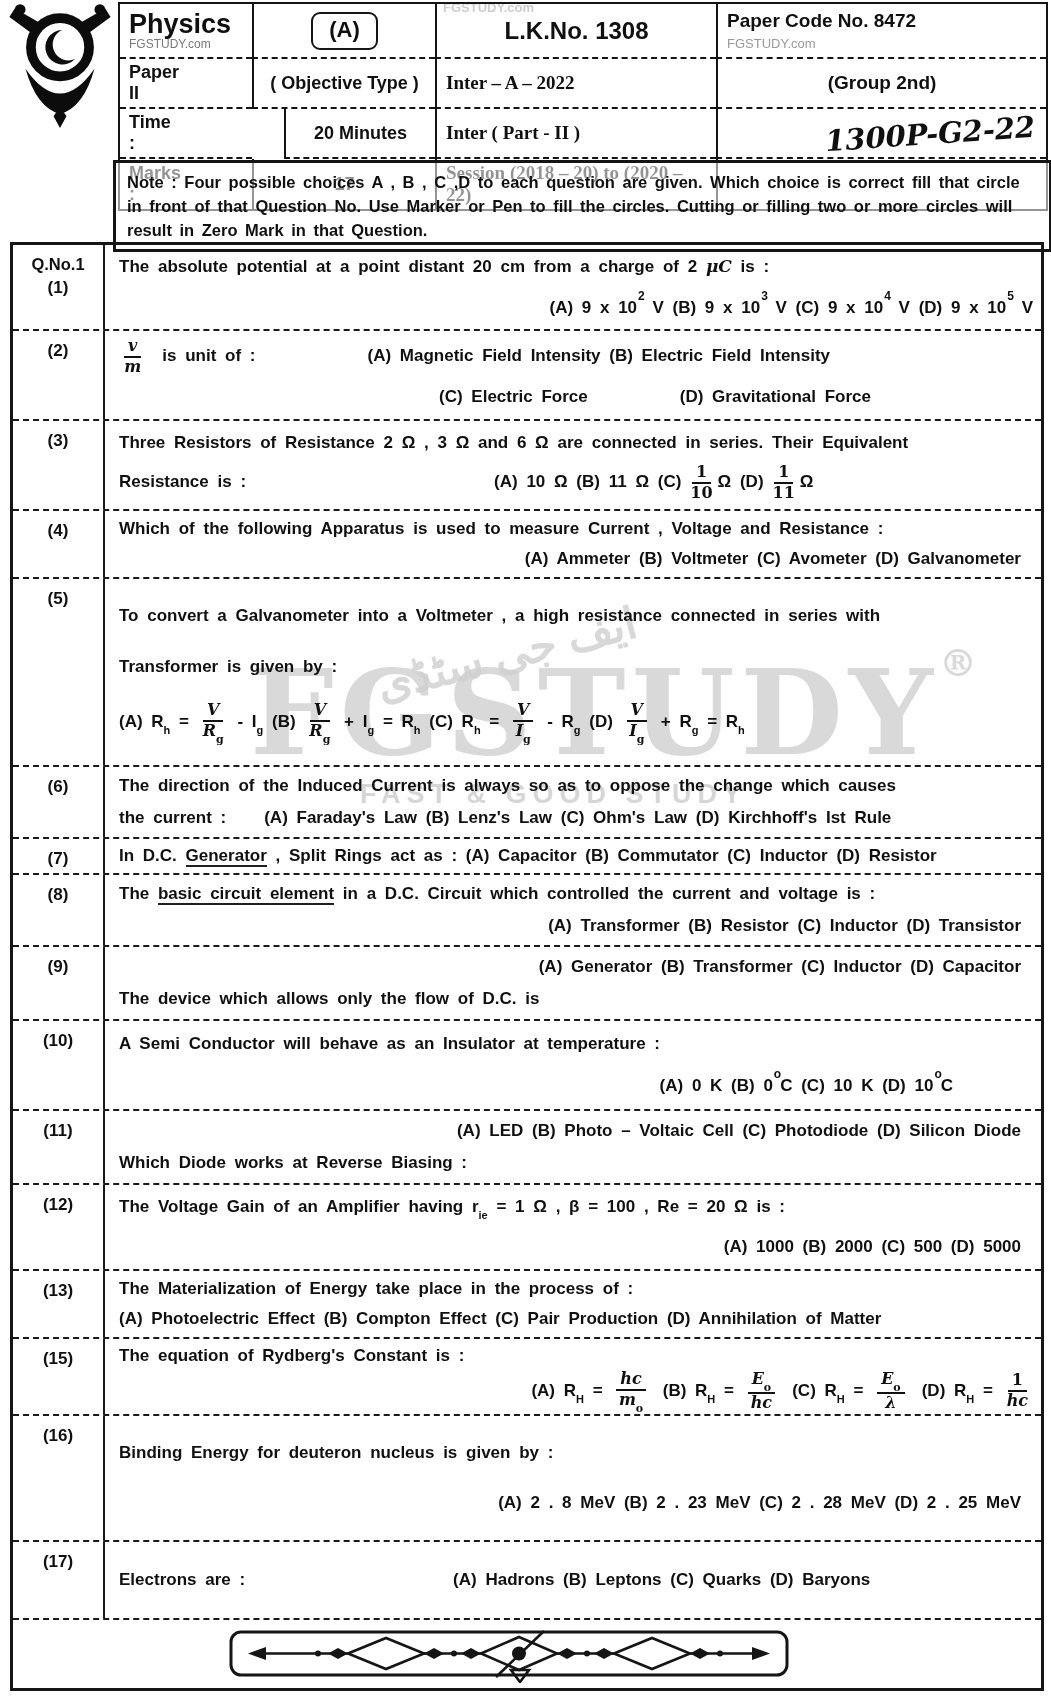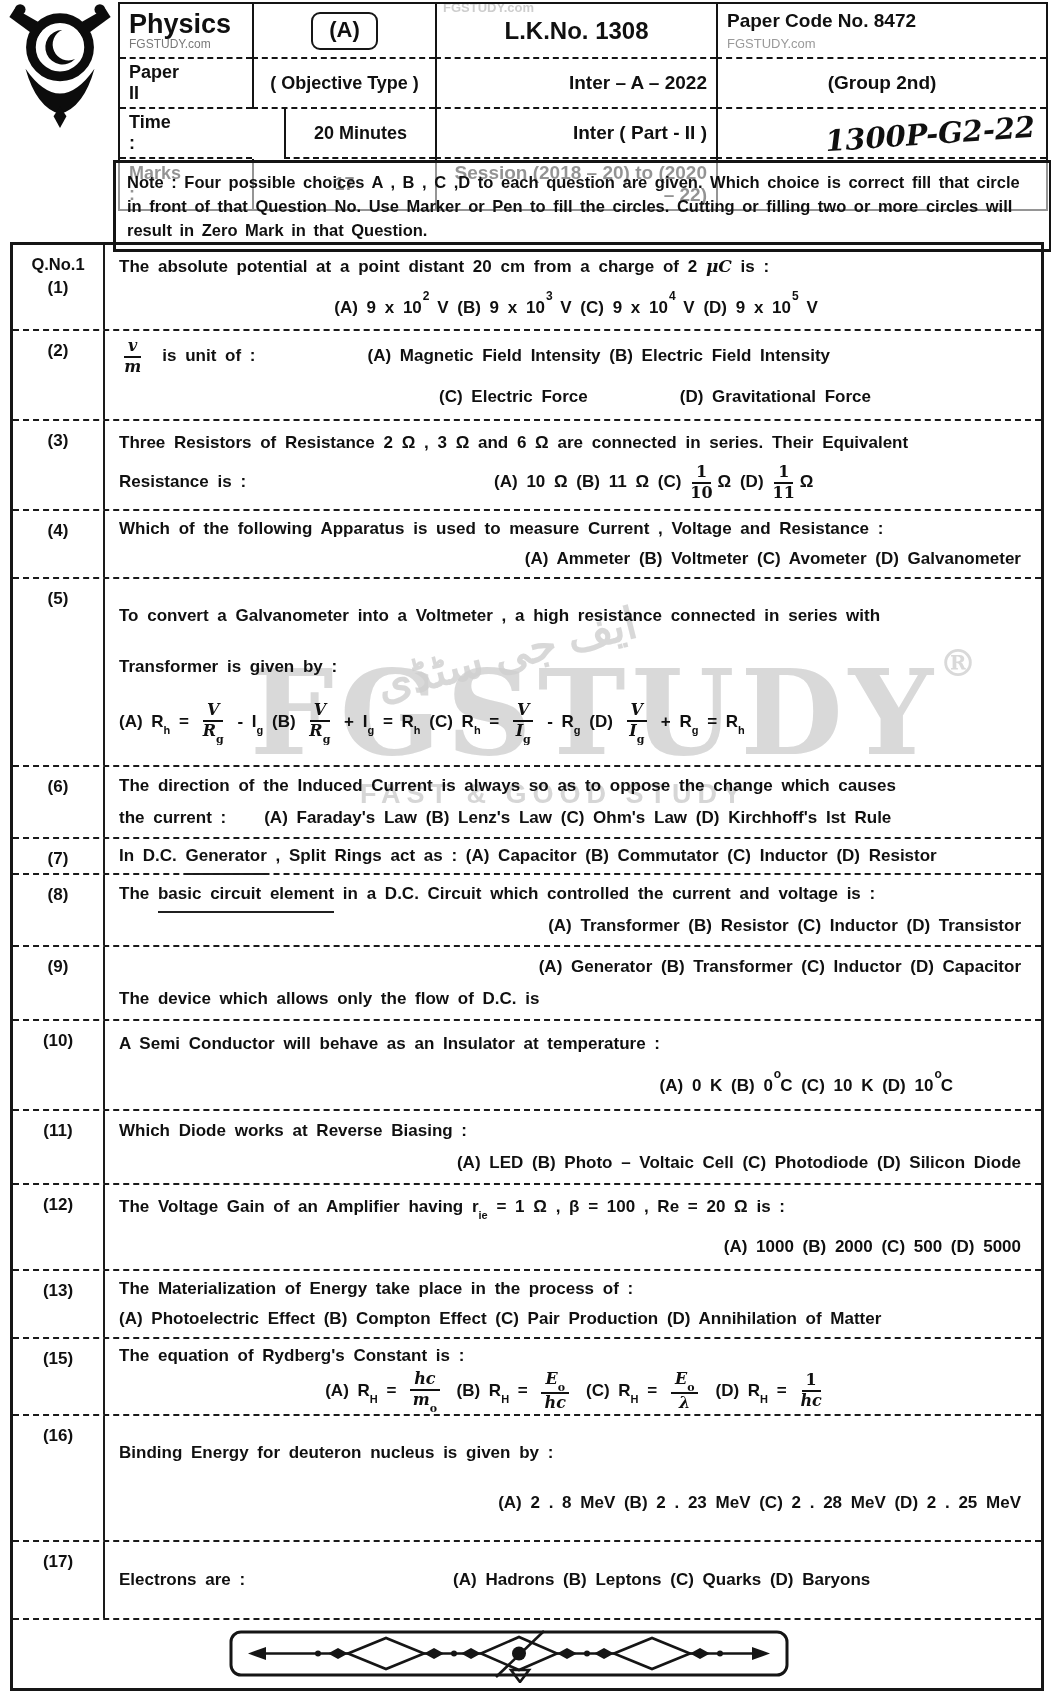--- a/index.html
+++ b/index.html
@@ -20,59 +20,59 @@
          display:flex;flex-direction:column;justify-content:center;min-height:31px;font-size:18px;}
   .hcell.c1{border-left:none;}
   .hcell.r1{min-height:47px;}
   .hcell.last{border-bottom:none;}
   .subject{font-size:27px;line-height:26px;}
   .site{font-size:12px;color:#787878;font-weight:400;}
   .version-box{align-self:center;border:2.5px solid #161616;border-radius:9px;padding:3px 16px 5px;font-size:22px;}
   .lk{font-size:24px;text-align:center;}
   .pcode{font-size:19px;}
   .site2{font-size:13px;color:#9a9a9a;font-weight:400;margin-top:4px;}
-  .hmid{text-align:right;font-size:19px;}
+  .hmid{text-align:left;font-size:19px;font-family:Liberation Serif, serif;}
   .hright{text-align:center;font-size:19px;}
   .lr{display:flex;justify-content:space-between;width:82px;flex-direction:column;}
   .hand{font-family:"DejaVu Serif",serif;font-style:italic;font-size:29px;transform:rotate(-4deg);
         white-space:nowrap;align-self:flex-end;margin:-6px 2px -8px 0;}
   
   .note{position:absolute;left:113px;top:160px;width:911px;border:3px solid #141414;z-index:1;
         padding:7px 11px;font-size:16.5px;line-height:24px;word-spacing:3px;background:rgba(255,255,255,.55);}
   
   .qtable{position:absolute;left:10px;top:242px;width:1028px;height:1443px;border:3px solid #161616;z-index:1;
           display:flex;flex-direction:column;}
   #qbody{display:flex;flex-direction:column;flex:1;}
   .q-row{display:flex;border-top:2.5px dashed #1a1a1a;}
   .q-row:first-child{border-top:none;}
   .q-num{width:90px;flex-shrink:0;border-right:2.5px solid #1a1a1a;text-align:center;padding-top:10px;font-size:17px;}
   .q-head{font-size:16.5px;margin-bottom:4px;}
   .q-body{flex:1;display:flex;flex-direction:column;justify-content:space-evenly;padding:2px 8px 2px 14px;
           font-size:17px;word-spacing:4px;}
   .q-line{line-height:30px;}
-  .q-line.c{text-align:center;}
+  .q-line.c{text-align:right;}
   .q-line.r{text-align:right;padding-right:12px;}
   .q-line.pr{padding-right:80px;}
   .q-line i{font-family:"DejaVu Serif",serif;}
   .q-row:nth-child(1){min-height:84px}.q-row:nth-child(2){min-height:88px}
   .q-row:nth-child(3){min-height:88px}.q-row:nth-child(4){min-height:66px}
   .q-row:nth-child(5){min-height:186px}.q-row:nth-child(6){min-height:70px}
   .q-row:nth-child(7){min-height:34px}.q-row:nth-child(8){min-height:70px}
   .q-row:nth-child(9){min-height:72px}.q-row:nth-child(10){min-height:88px}
   .q-row:nth-child(11){min-height:72px}.q-row:nth-child(12){min-height:84px}
   .q-row:nth-child(13){min-height:66px}.q-row:nth-child(14){min-height:57px}
   .q-row:nth-child(15){min-height:124px}.q-row:nth-child(16){min-height:76px}
   .q-row:nth-child(17){min-height:36px}
   sup{font-size:12px;position:relative;top:-6px;left:1px;}
   sub{font-size:11px;position:relative;top:3px;}
   .frac{display:inline-flex;flex-direction:column;align-items:center;vertical-align:middle;margin:0 5px;
         line-height:1.05;font-family:"DejaVu Serif",serif;font-size:16px;}
   .frac .fn{border-bottom:2.2px solid #111;padding:0 4px 1px;}
   .frac .fd{padding-top:1px;}
-  .hand-underline{border-bottom:2.5px solid #202020;padding-bottom:8px;}
+  .hand-underline{border-bottom:2.5px solid #202020;padding-bottom:0;}
   .gapb{display:inline-block;height:1px;}
   .ornament-row{flex:1;border-top:2.5px dashed #1a1a1a;display:flex;align-items:center;justify-content:flex-start;
                 padding-left:215px;min-height:60px;}
 </style>
 </head>
 <body>
 
 <div class="page">
 
   <div class="watermark">
@@ -261,22 +261,22 @@
           <div class="q-body">
             <div class="q-line"><span>A Semi Conductor will behave as an Insulator at temperature :</span></div>
             <div class="q-line r pr"><span>(A) 0 K (B) 0</span><sup>o</sup><span>C (C) 10 K (D) 10</span><sup>o</sup><span>C</span></div>
           </div>
         </div>
         <div class="q-row">
           <div class="q-num">
             <div>(11)</div>
           </div>
           <div class="q-body">
+            <div class="q-line r"><span>(A) LED (B) Photo – Voltaic Cell (C) Photodiode (D) Silicon Diode</span></div>
             <div class="q-line"><span>Which Diode works at Reverse Biasing :</span></div>
-            <div class="q-line r"><span>(A) LED (B) Photo – Voltaic Cell (C) Photodiode (D) Silicon Diode</span></div>
           </div>
         </div>
         <div class="q-row">
           <div class="q-num">
             <div>(12)</div>
           </div>
           <div class="q-body">
             <div class="q-line"><span>The Voltage Gain of an Amplifier having r</span><sub>ie</sub><span> = 1 Ω , β = 100 , Re = 20 Ω is :</span></div>
             <div class="q-line r"><span>(A) 1000 (B) 2000 (C) 500 (D) 5000</span></div>
           </div>

